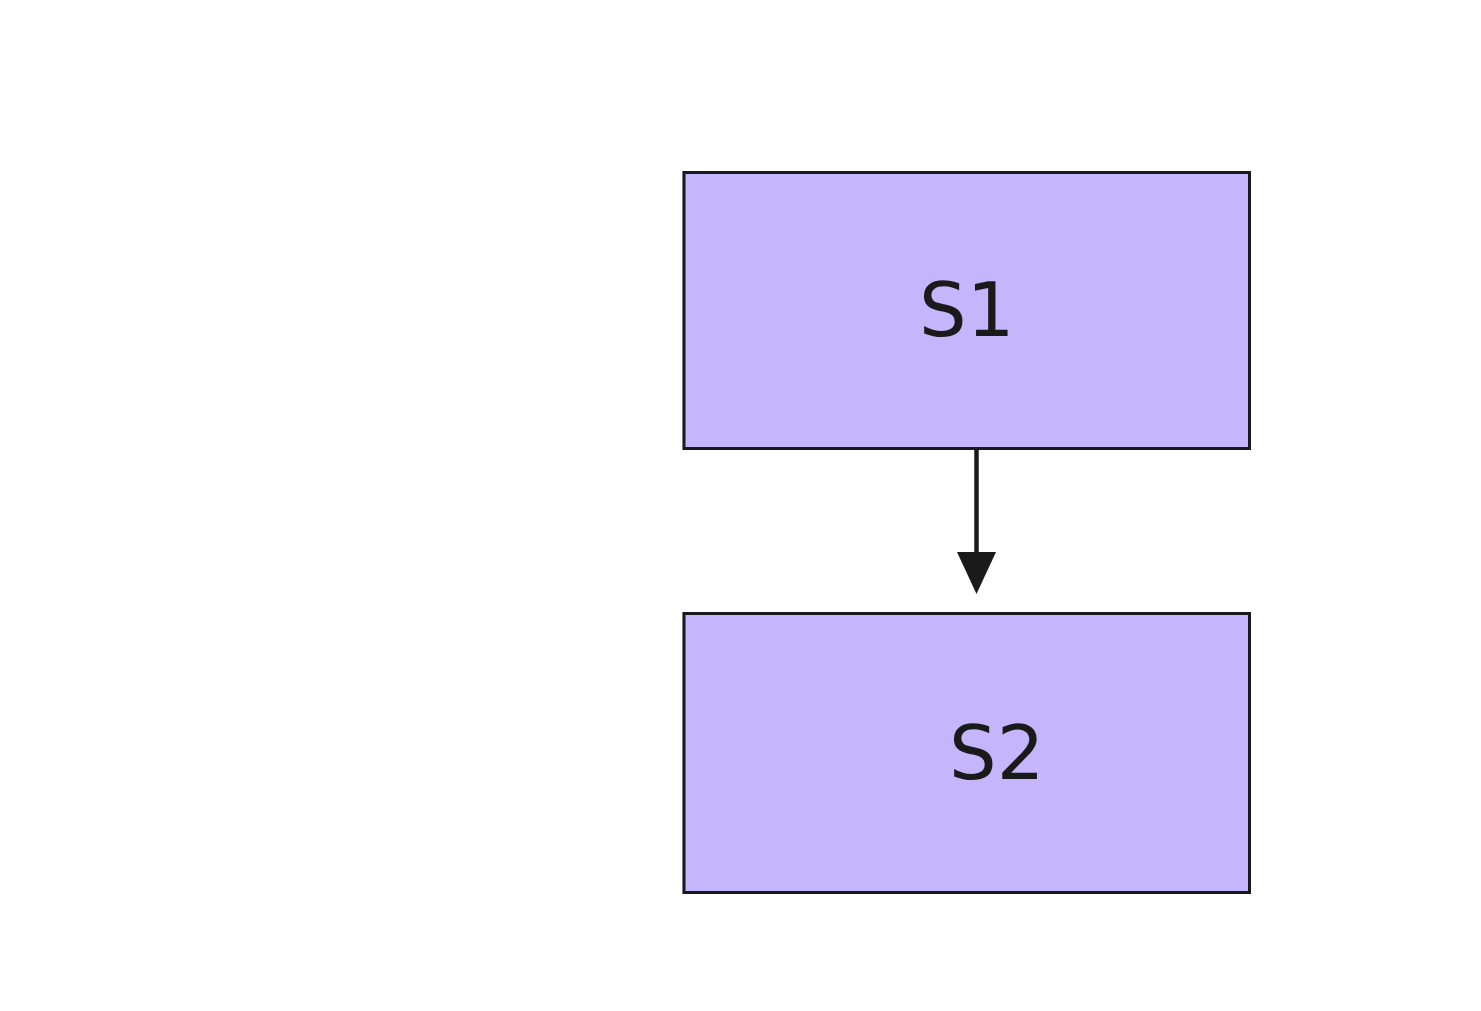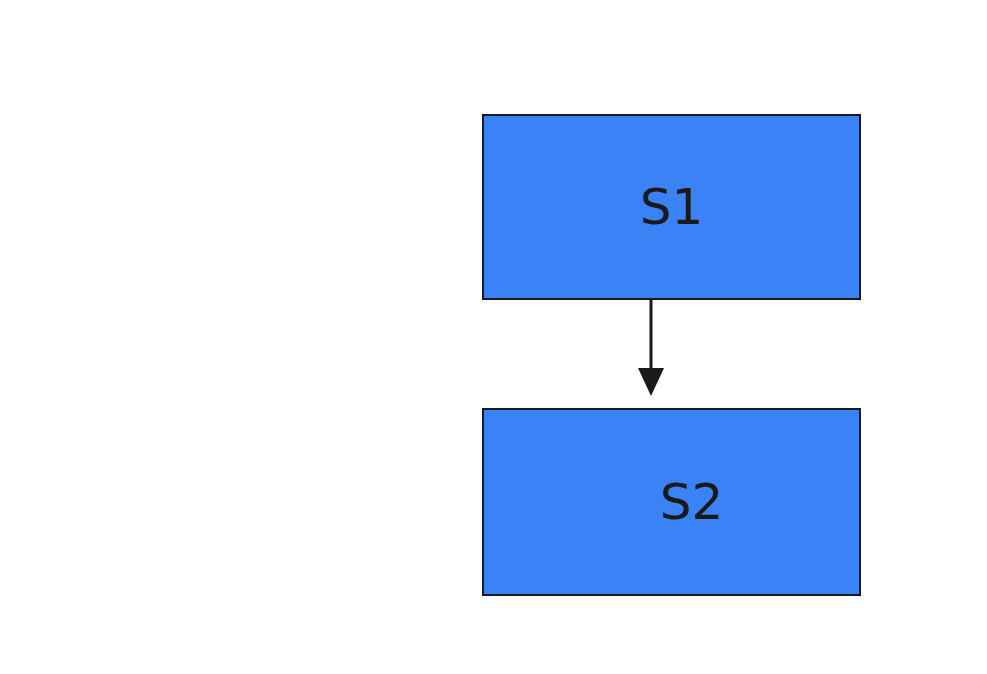--- a/index.html
+++ b/index.html
@@ -16,26 +16,25 @@
   }
   #canvas {
     position: relative;
     width: 987px;
     height: 674px;
     background: #ffffff;
   }
   .step-box {
     position: absolute;
     box-sizing: border-box;
-    background: #3b82f6;
+    background: #c4b5fd;
     border: 2px solid #1a1a1a;
     display: flex;
     align-items: center;
     justify-content: center;
-    margin-left: 27px;
   }
   .step-label {
     font-family: "DejaVu Sans", sans-serif;
     font-size: 50px;
     font-weight: 400;
     color: #1a1a1a;
     letter-spacing: 0px;
     line-height: 1;
     user-select: none;
   }

